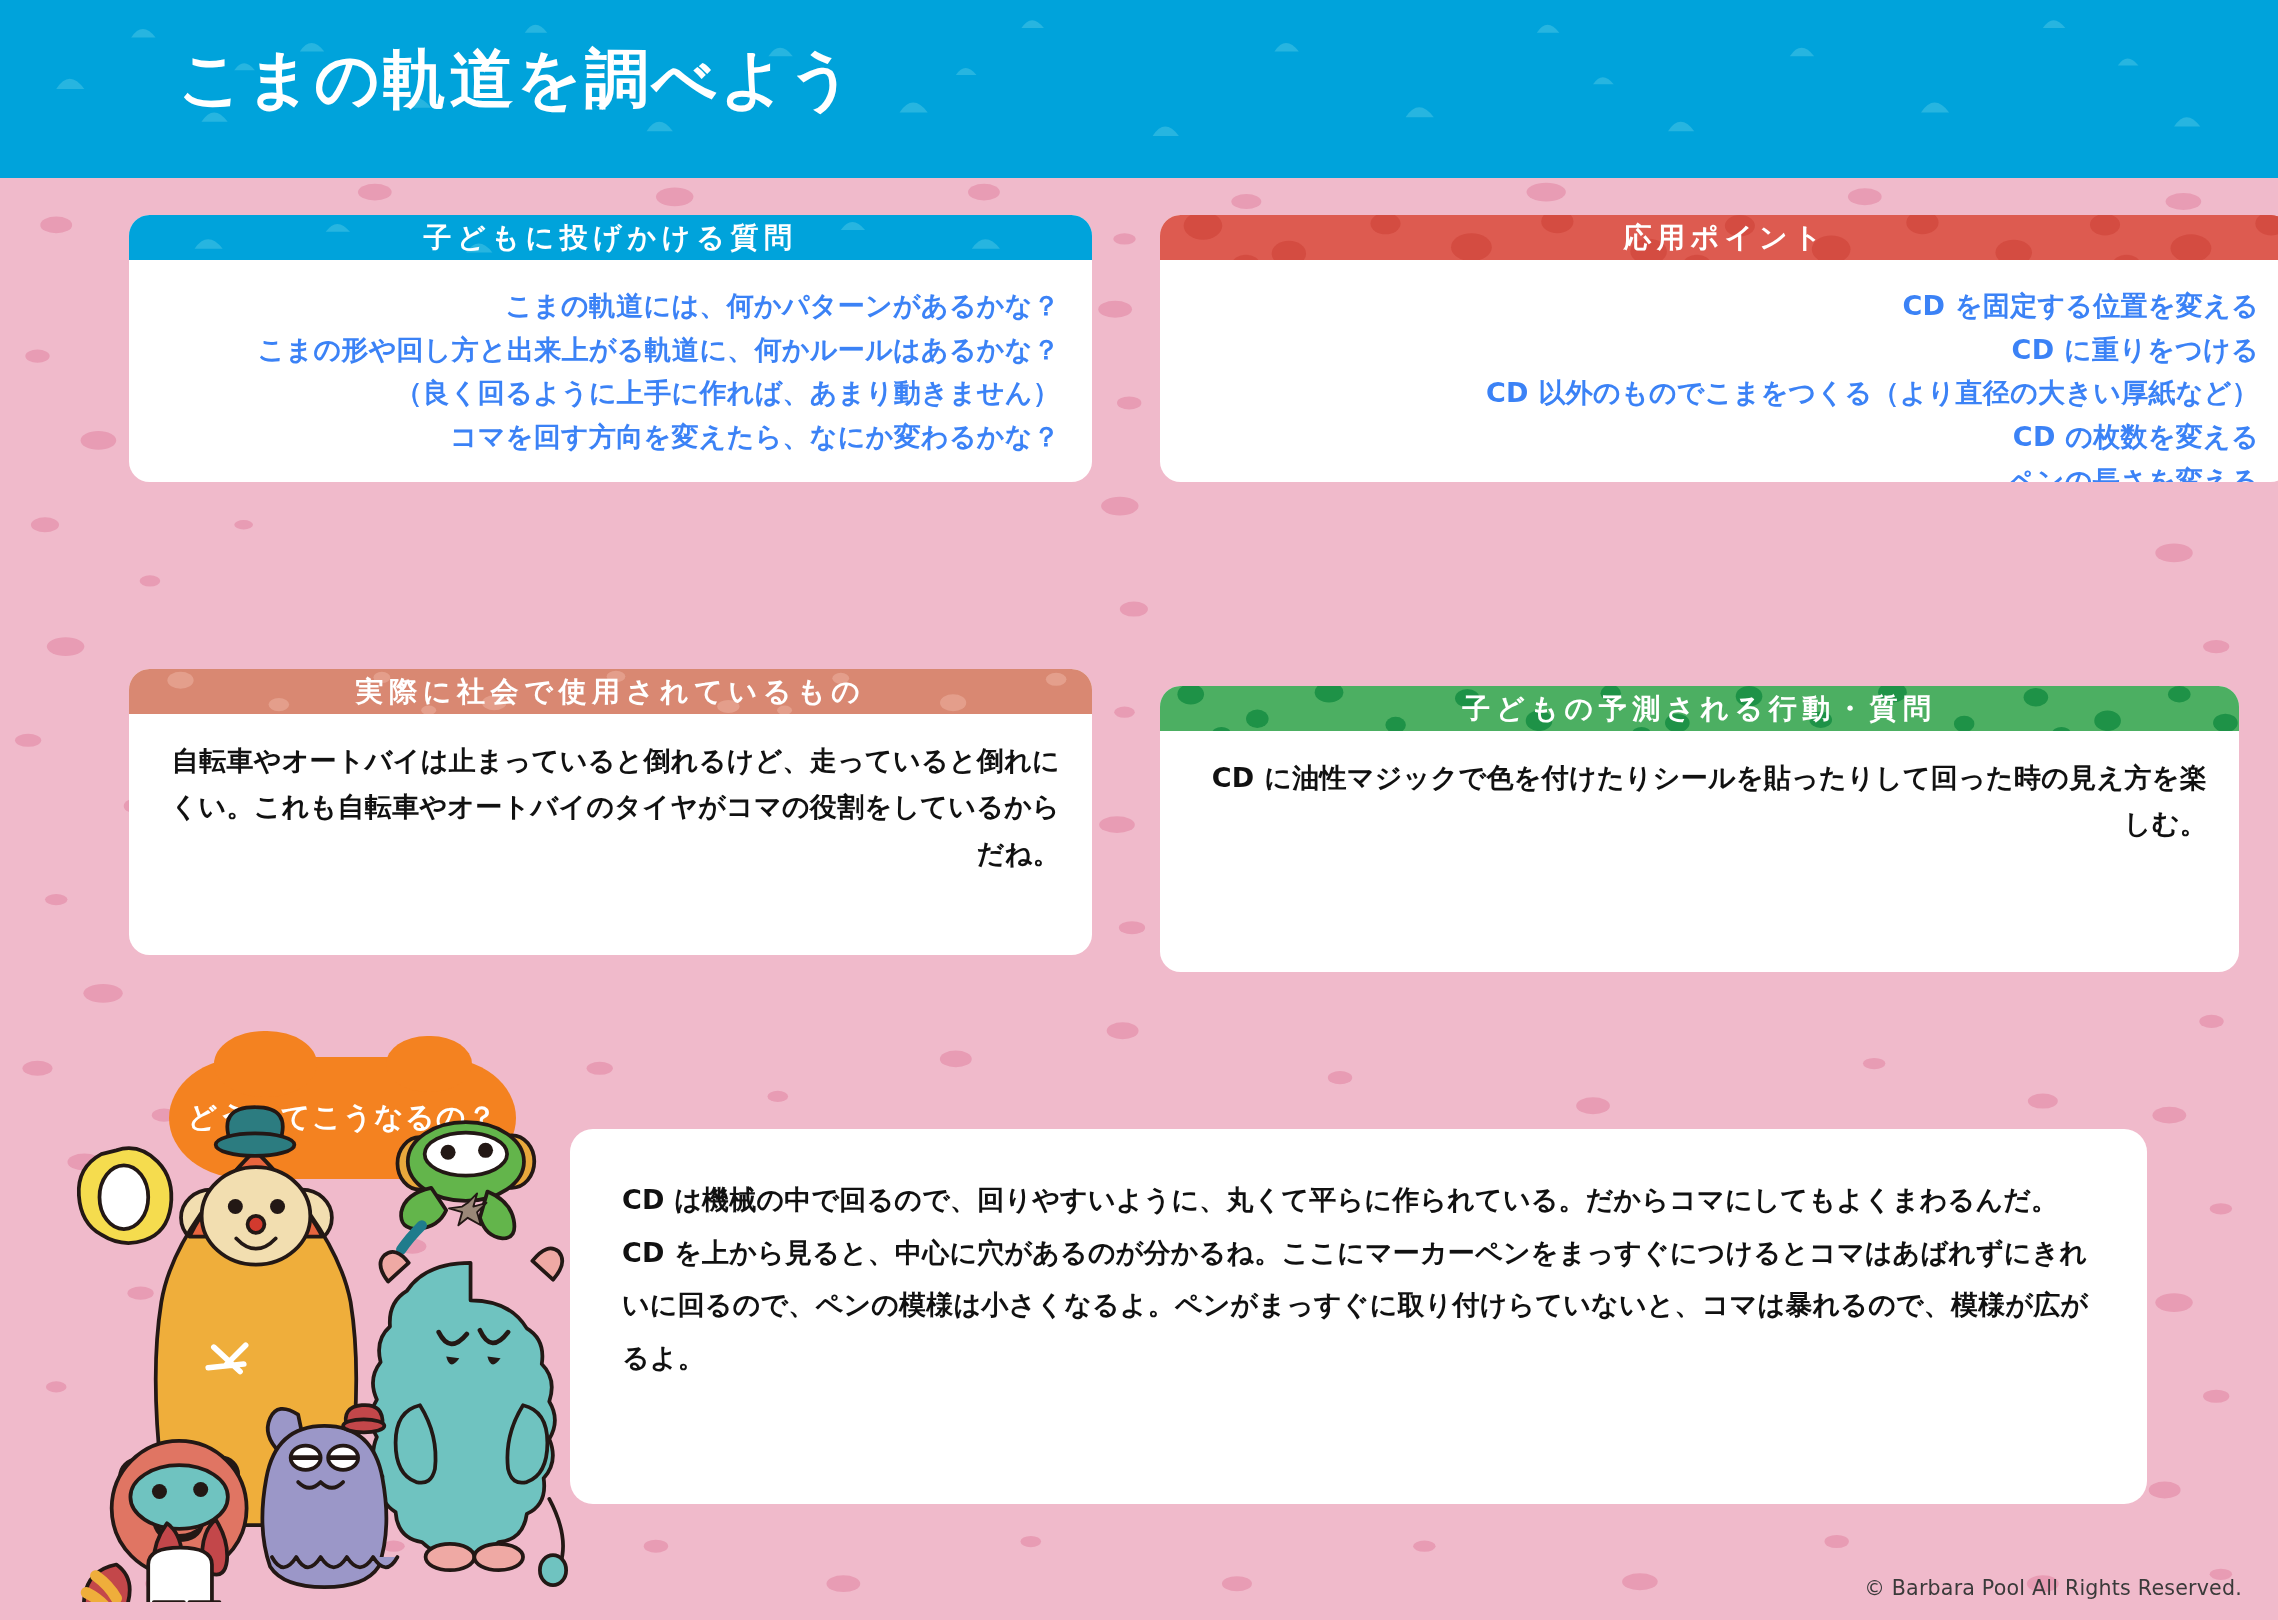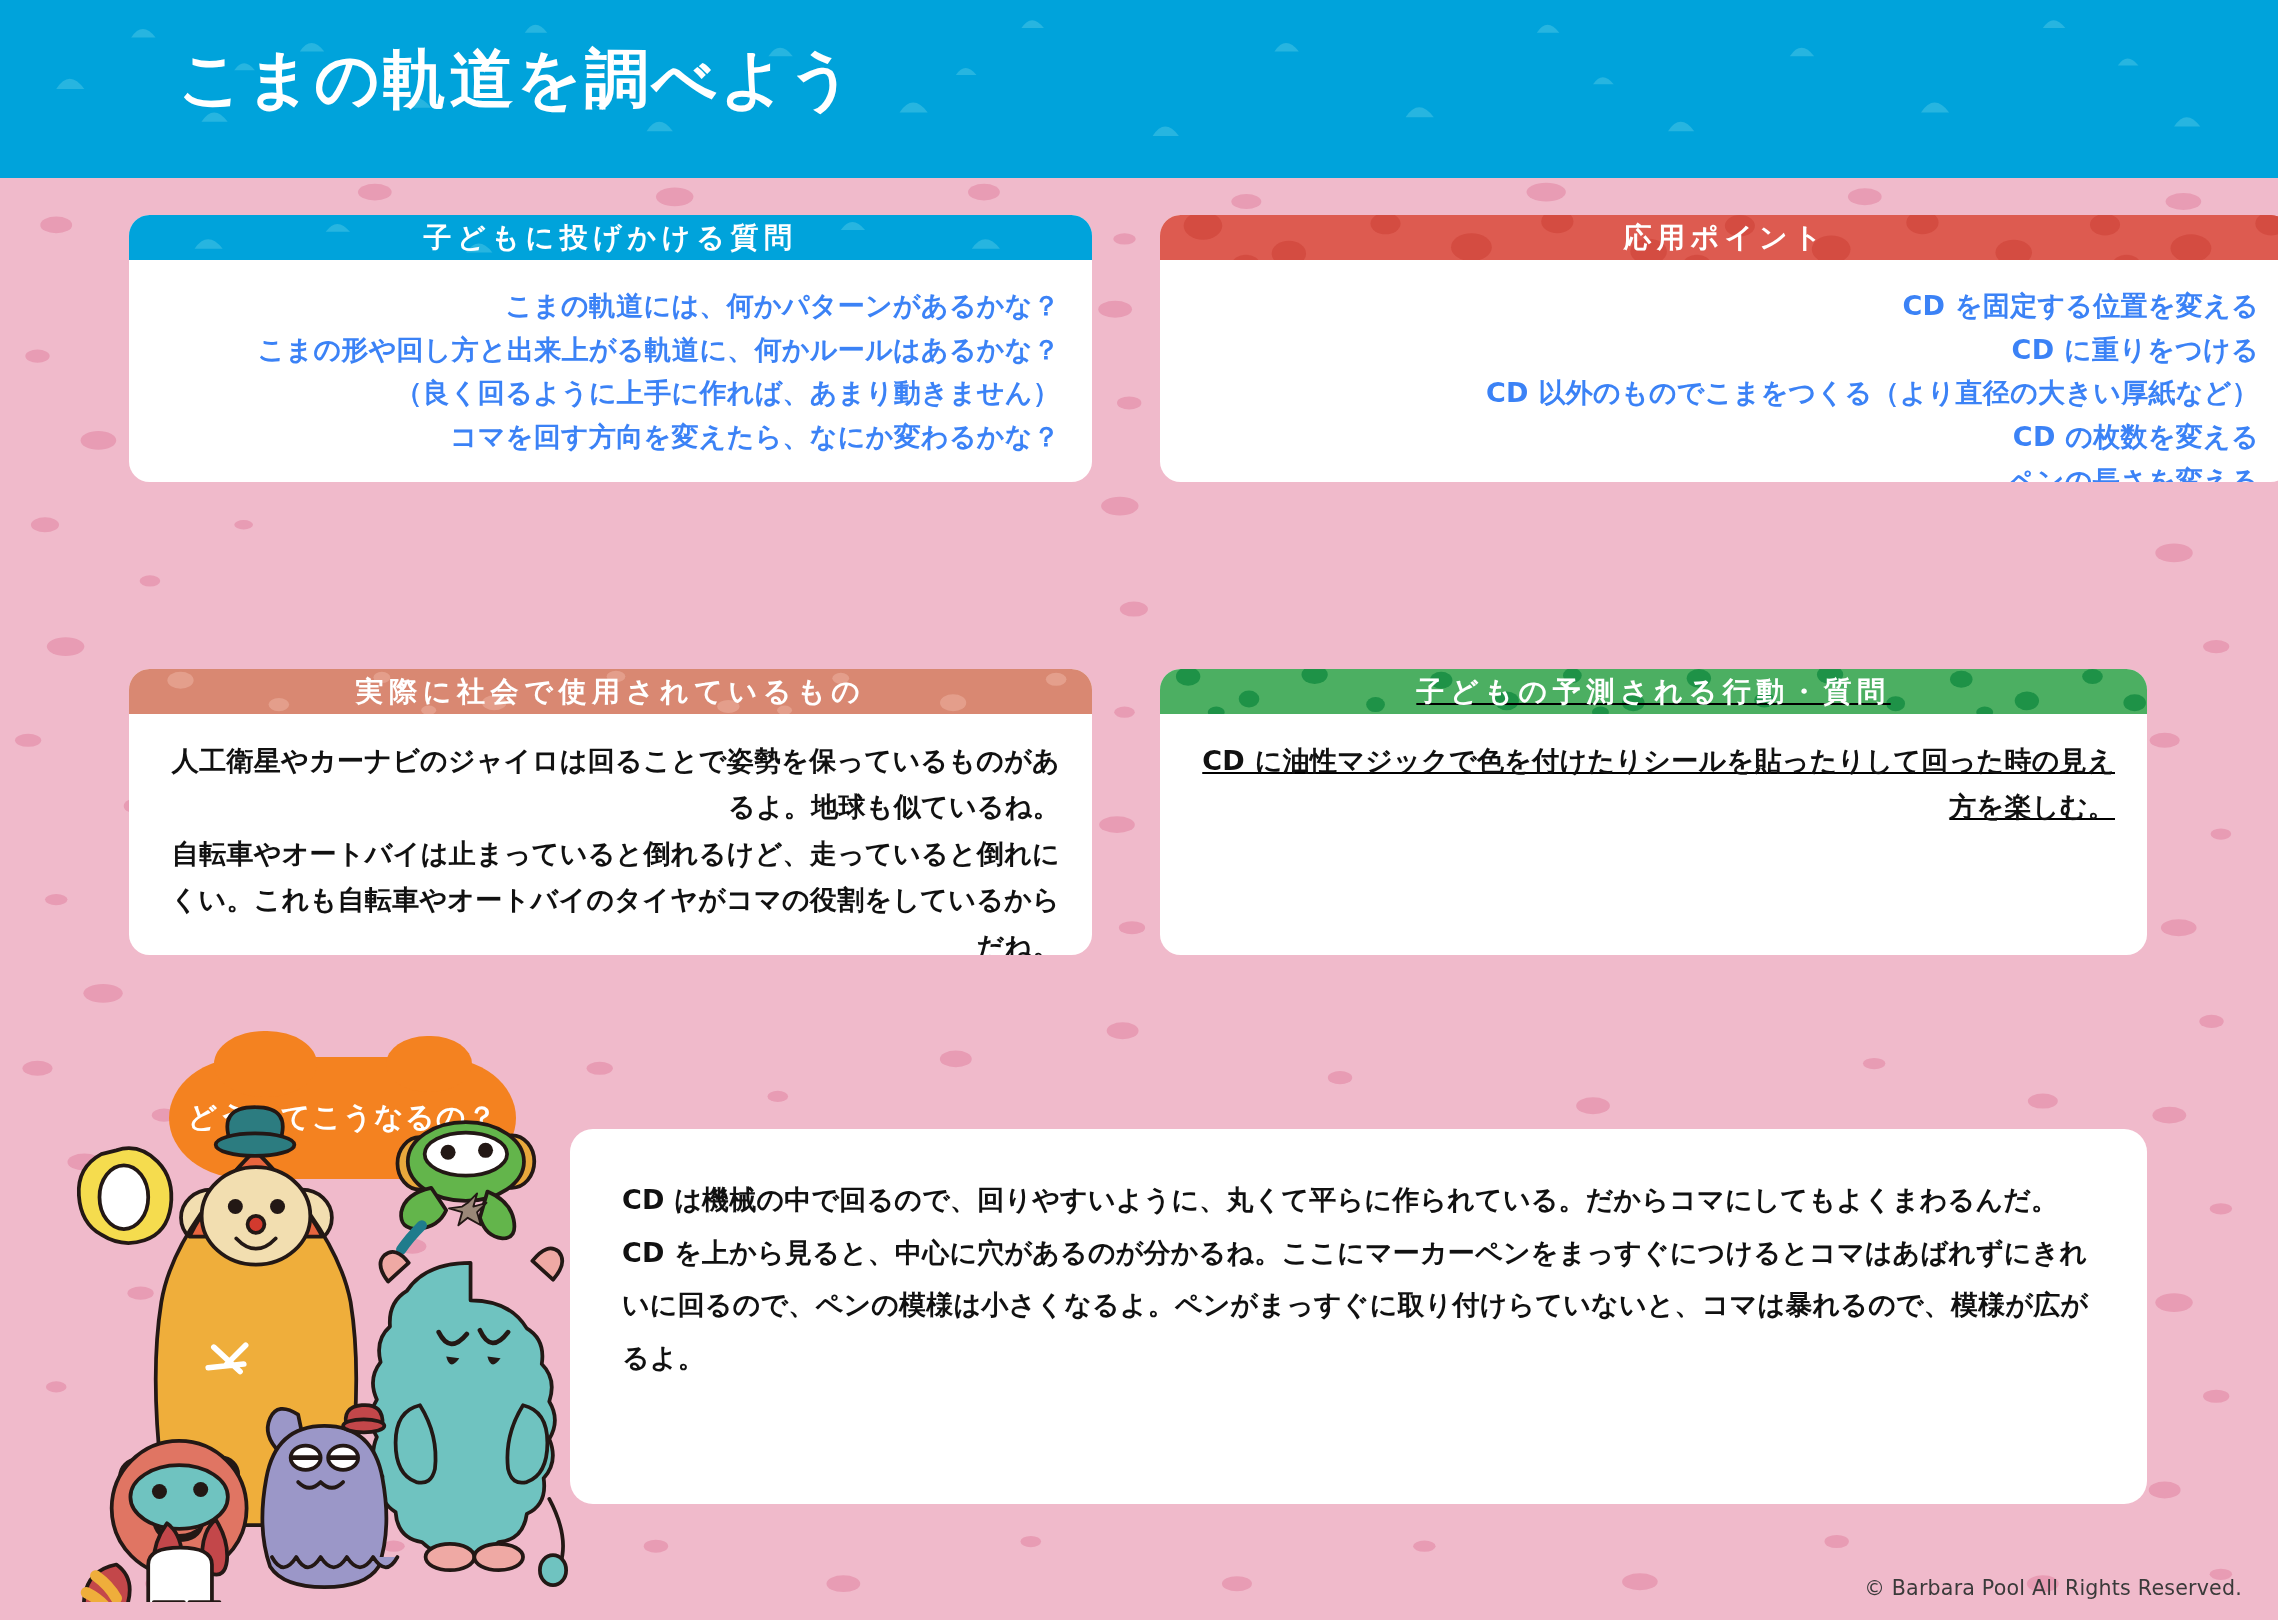--- a/index.html
+++ b/index.html
@@ -89,21 +89,21 @@
     font-size: 27px;
     font-weight: 700;
     color: #111111;
     line-height: 1.72;
     letter-spacing: 0.3px;
   }
 
   #card-questions  { left: 129px;  top: 215px;  width: 963px; height: 189px; }
   #card-apply      { left: 1160px; top: 215px; width: 1131px; height: 189px; }
   #card-society    { left: 129px;  top: 669px;  width: 963px; height: 277px; }
-  #card-predicted  { left: 1160px; top: 669px; width: 987px; height: 277px; text-decoration: underline; }
+  #card-predicted  { left: 1160px; top: 686px; width: 1079px; height: 277px; }
 
   #card-questions .card-header  { background: #00A3DB; }
   #card-apply .card-header      { background: #DD5B50; }
   #card-society .card-header    { background: #D98872; }
   #card-predicted .card-header  { background: #4CAF62; }
 
   
   #card-questions { height: 267px; }
   #card-apply     { height: 267px; }
   #card-society   { height: 286px; }
@@ -379,21 +379,20 @@
           <ellipse cx="760" cy="10" rx="9" ry="6"></ellipse>
           <ellipse cx="880" cy="36" rx="14" ry="9"></ellipse>
           <ellipse cx="990" cy="11" rx="11" ry="7"></ellipse>
           <ellipse cx="320" cy="44" rx="8" ry="5"></ellipse>
           <ellipse cx="700" cy="44" rx="8" ry="5"></ellipse>
         </g>
       </svg>
       <div class="card-header-label">実際に社会で使用されているもの</div>
     </div>
     <div class="card-body">
-      <div class="card-para">人工衛星やカーナビのジャイロは回ることで姿勢を保っているものがあるよ。地球も似ているね。</div>
       <div class="card-para">自転車やオートバイは止まっていると倒れるけど、走っていると倒れにくい。これも自転車やオートバイのタイヤがコマの役割をしているからだね。</div>
     </div>
   </div>
 
   <div class="card" id="card-predicted">
     <div class="card-header">
       <svg class="card-header-texture" viewBox="0 0 1053 48" preserveAspectRatio="none">
         <g fill="#1E9247">
           <ellipse cx="30" cy="8" rx="13" ry="10"></ellipse>
           <ellipse cx="95" cy="32" rx="11" ry="9"></ellipse>

